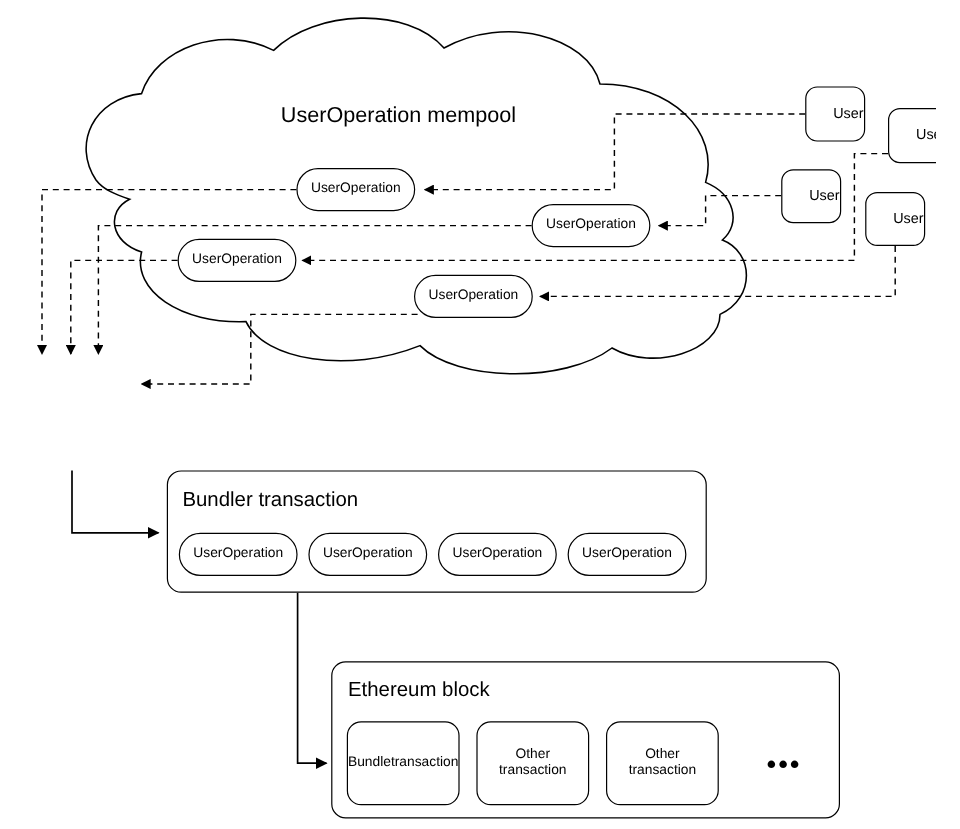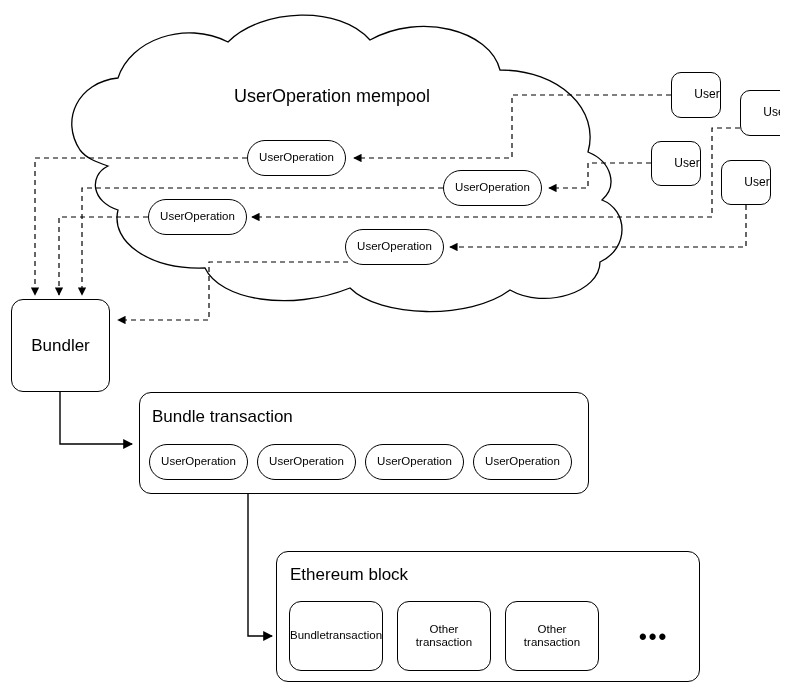--- a/index.html
+++ b/index.html
@@ -145,27 +145,24 @@
   </div>
 
   <div class="node rounded-md lbl-user" style="left:651px; top:141px; width:50px; height:45px;">
     <span>User</span>
   </div>
 
   <div class="node rounded-md lbl-user" style="left:721px; top:160px; width:50px; height:45px;">
     <span>User</span>
   </div>
 
-  <div class="node rounded-lg lbl-bundler" style="left:11px; top:299px; width:99px; height:93px;">
-    <span>Bundler</span>
-  </div>
 
   <div class="container-box rounded-lg" style="left:139px; top:392px; width:450px; height:102px;"></div>
 
-  <div class="container-title" style="left:152px; top:407px;">Bundle transaction</div>
+  <div class="container-title" style="left:152px; top:407px;">Bundler transaction</div>
 
   <div class="node rounded-sm lbl-tx" style="left:149px; top:444px; width:99px; height:36px;">
     <span>UserOperation</span>
   </div>
 
   <div class="node rounded-sm lbl-tx" style="left:257px; top:444px; width:99px; height:36px;">
     <span>UserOperation</span>
   </div>
 
   <div class="node rounded-sm lbl-tx" style="left:365px; top:444px; width:99px; height:36px;">

